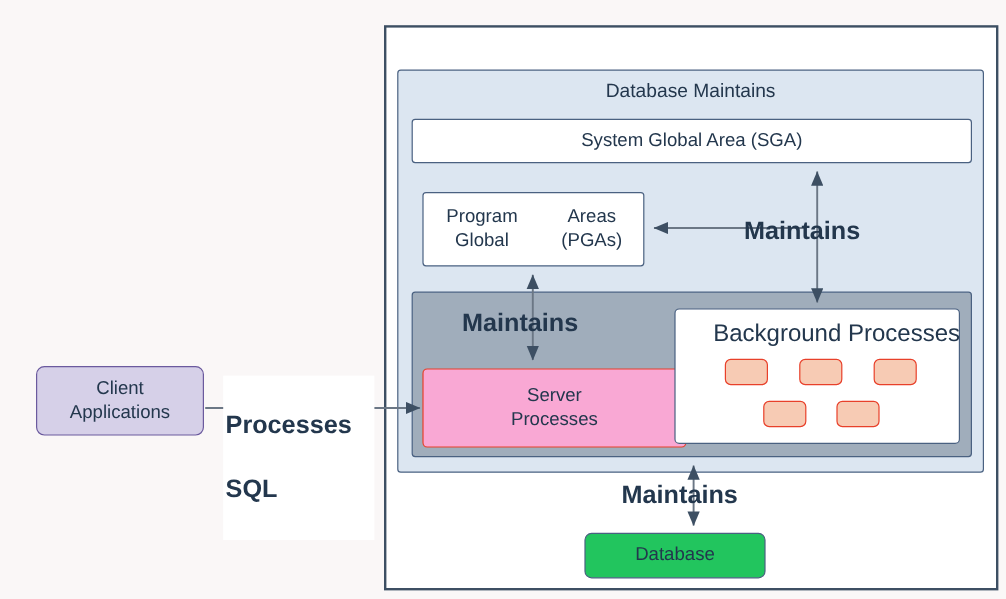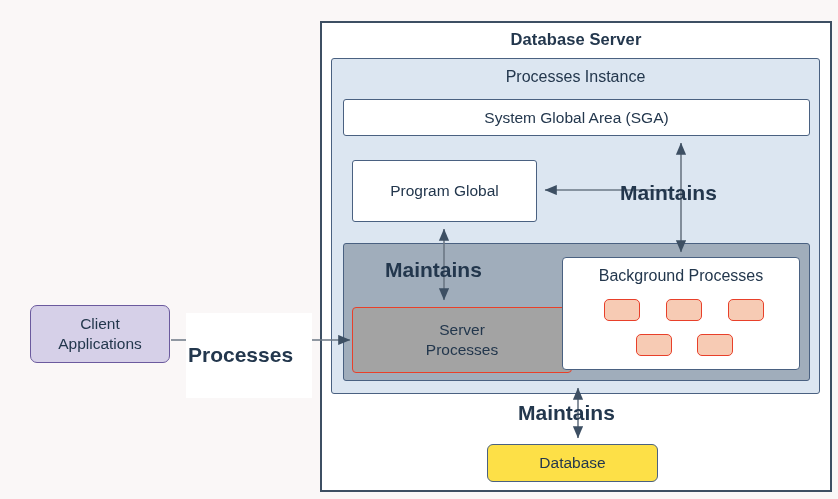--- a/index.html
+++ b/index.html
@@ -93,21 +93,21 @@
     width: 467px; height: 138px;
     background: #a0adbb;
     border: 1.6px solid #4a6181;
     border-radius: 3px;
   }
 
   
   .server-proc-box {
     left: 352px; top: 307px;
     width: 220px; height: 66px;
-    background: #a3a3a3;
+    background: #f9a8d4;
     border: 1.4px solid #e8402a;
     border-radius: 4px;
     font-size: 15.5px;
     flex-direction: column;
   }
 
   
   .bg-proc-box {
     left: 562px; top: 257px;
     width: 238px; height: 113px;
@@ -115,22 +115,22 @@
     border: 1.4px solid #4a6181;
     border-radius: 4px;
     align-items: flex-start;
     justify-content: center;
     flex-direction: column;
   }
   .bg-proc-title {
     position: absolute;
     left: 562px; top: 267px;
     width: 238px;
-    text-align: center;
-    font-size: 16px;
+    text-align: right;
+    font-size: 20px;
   }
   .chip {
     position: absolute;
     width: 36px; height: 22px;
     background: #f7cbb4;
     border: 1.2px solid #e8402a;
     border-radius: 5px;
     box-sizing: border-box;
   }
 
@@ -141,22 +141,22 @@
     background: #d6d0e8;
     border: 1.6px solid #6b5a9e;
     border-radius: 7px;
     font-size: 15.5px;
     flex-direction: column;
   }
 
   
   .database-box {
     left: 487px; top: 444px;
-    width: 171px; height: 38px;
-    background: #fde047;
+    width: 151px; height: 38px;
+    background: #22c55e;
     border: 1.4px solid #4a6181;
     border-radius: 6px;
     font-size: 15.5px;
   }
 
   
   .edge-label {
     position: absolute;
     font-size: 21px;
     line-height: 1.25;
@@ -188,31 +188,31 @@
     width: 838px; height: 499px;
     pointer-events: none;
   }
 </style>
 </head>
 <body>
 
 <div id="stage">
 
   <div class="box server-box"></div>
-  <div class="server-title">Database Server</div>
 
   <div class="box instance-box"></div>
-  <div class="instance-title">Processes Instance</div>
+  <div class="instance-title">Database Maintains</div>
 
   <div class="box sga-box">
     <span>System Global Area (SGA)</span>
   </div>
 
   <div class="box pga-box">
     <span>Program Global</span>
+    <span>Areas (PGAs)</span>
   </div>
 
   <div class="box gray-box"></div>
 
   <div class="box server-proc-box">
     <span>Server</span>
     <span>Processes</span>
   </div>
 
   <div class="box bg-proc-box"></div>
@@ -248,18 +248,19 @@
 
     <line x1="672" y1="190" x2="545" y2="190" stroke="#6b7785" stroke-width="1.6" marker-end="url(#ah)"></line>
 
     <line x1="444" y1="229" x2="444" y2="300" stroke="#6b7785" stroke-width="1.6" marker-start="url(#ah-start)" marker-end="url(#ah)"></line>
 
     <line x1="578" y1="388" x2="578" y2="438" stroke="#6b7785" stroke-width="1.6" marker-start="url(#ah-start)" marker-end="url(#ah)"></line>
   </svg>
 
   <div class="edge-label label-sql">
     <div>Processes</div>
+    <div>SQL</div>
   </div>
   <div class="edge-label label-maintains-sga">Maintains</div>
   <div class="edge-label label-maintains-srv">Maintains</div>
   <div class="edge-label label-maintains-db">Maintains</div>
 
 </div>
 
 </body></html>

